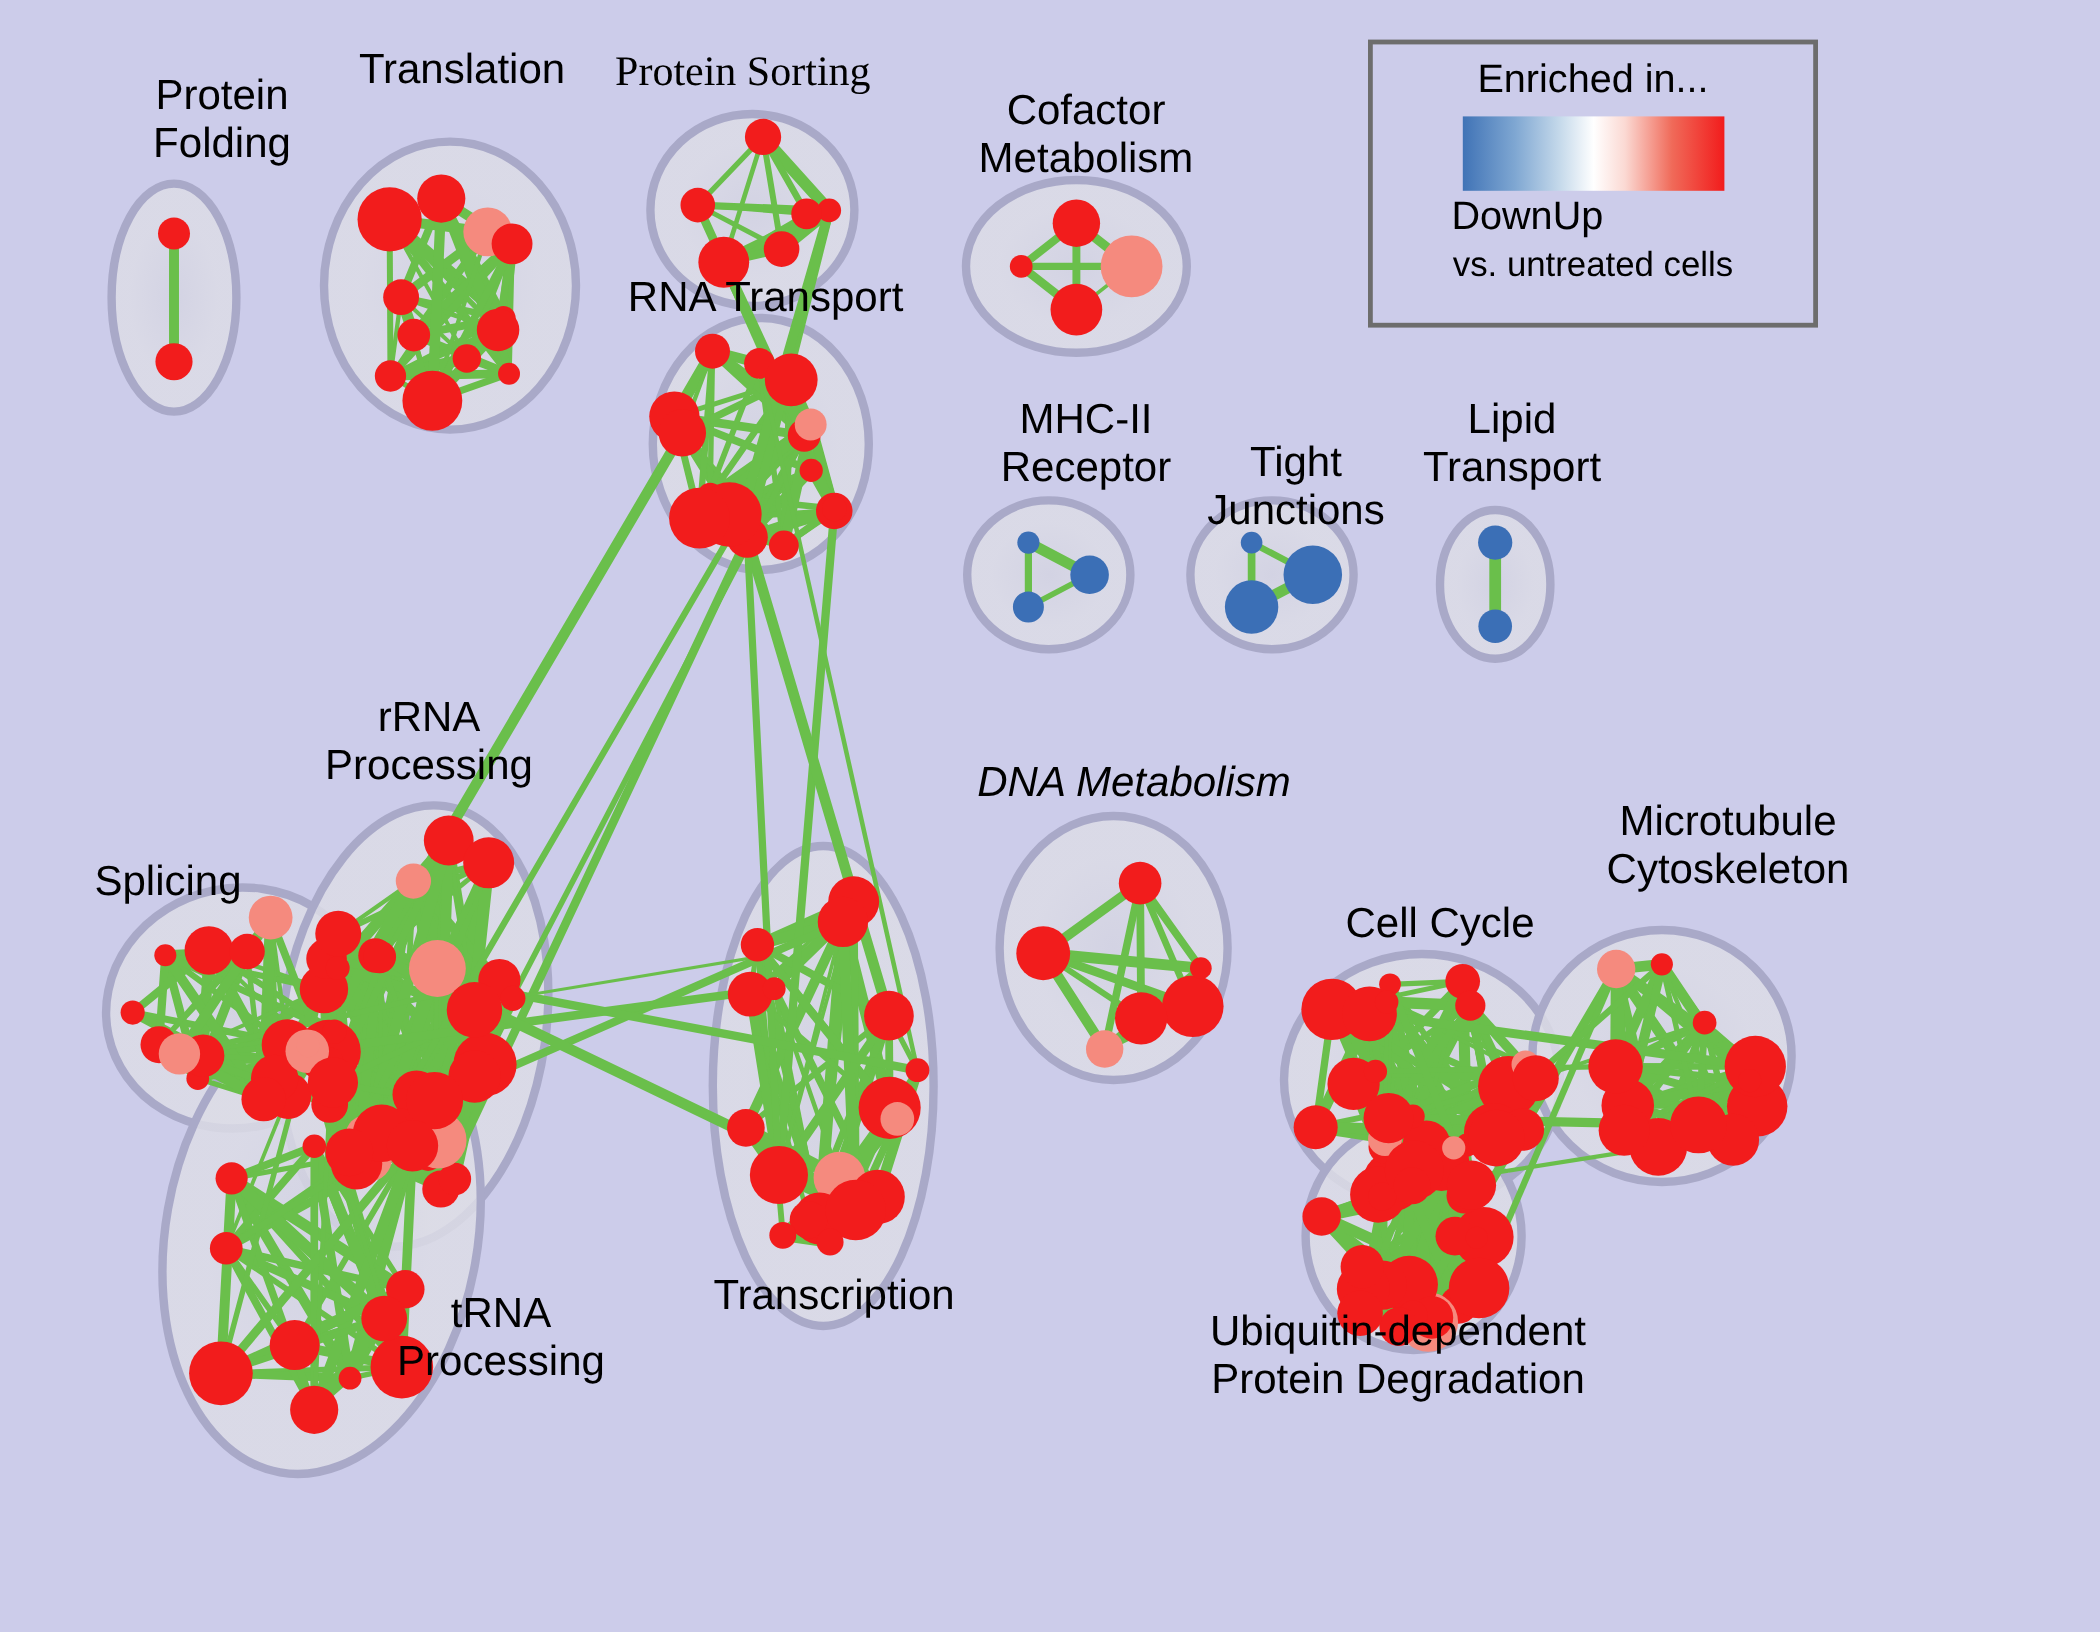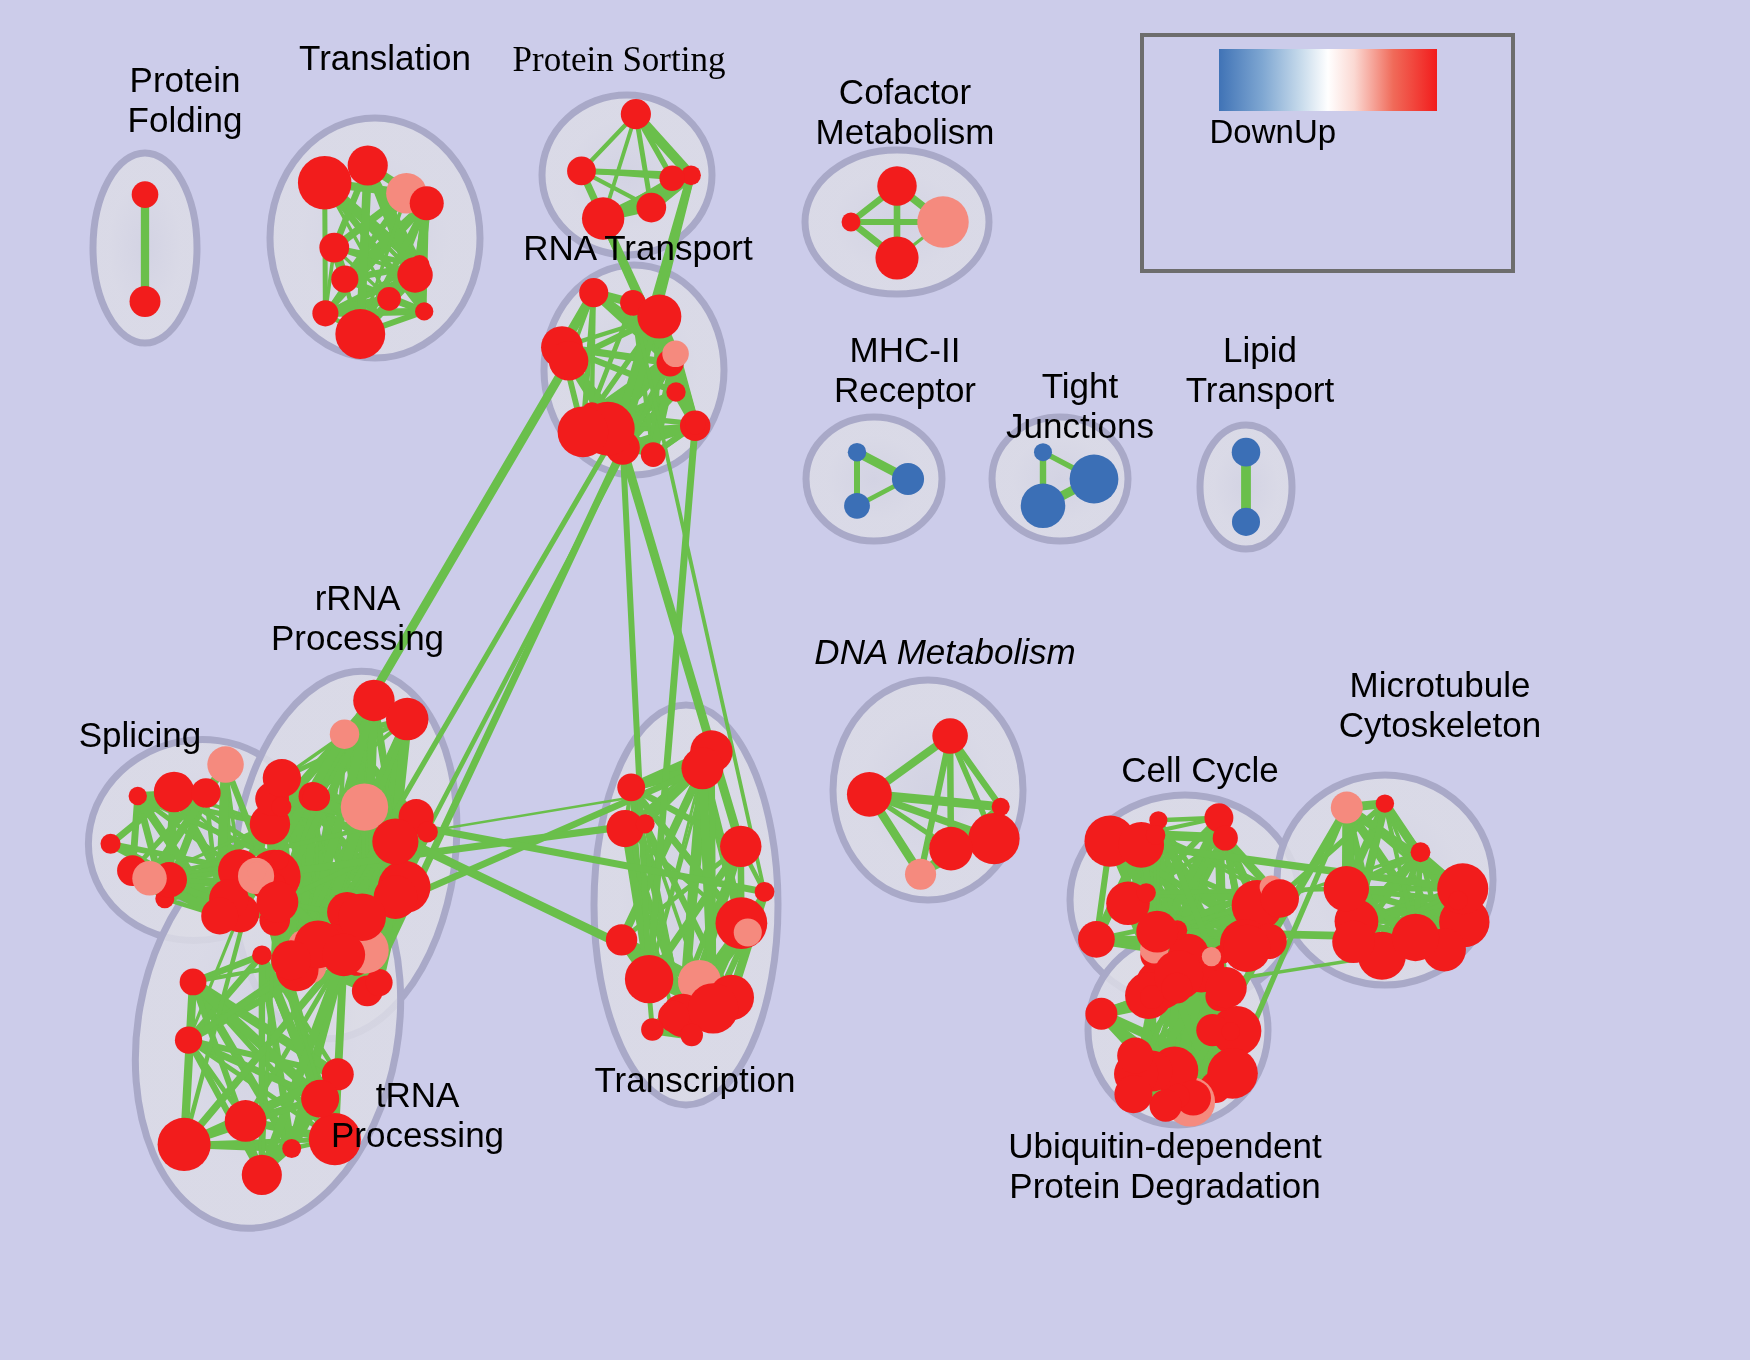--- a/index.html
+++ b/index.html
@@ -1053,24 +1053,26 @@
       <div class="lbl" style="left: 55px; top: 715px; width: 170px;">Splicing</div>
       <div class="lbl" style="left: 250px; top: 578px; width: 215px;">rRNA
 Processing</div>
       <div class="lbl" style="left: 310px; top: 1075px; width: 215px;">tRNA
 Processing</div>
       <div class="lbl" style="left: 570px; top: 1060px; width: 250px;">Transcription</div>
       <div class="lbl" style="left: 805px; top: 632px; width: 280px; font-style: italic;">DNA Metabolism</div>
       <div class="lbl" style="left: 1090px; top: 750px; width: 220px;">Cell Cycle</div>
       <div class="lbl" style="left: 1300px; top: 665px; width: 280px;">Microtubule
 Cytoskeleton</div>
-      <div class="lbl" style="left: 975px; top: 1090px; width: 380px; margin-top: 36px;">Ubiquitin-dependent
+      <div class="lbl" style="left: 975px; top: 1090px; width: 380px;">Ubiquitin-dependent
 Protein Degradation</div>
     </div>
 
   <div id="legend" style="left:1140px;top:33px;width:375px;height:240px;">
+    <div class="ttl">Enriched in...</div>
     <div id="gradbar"></div>
     <div class="ends">
       <span>Down</span>
       <span>Up</span>
     </div>
+    <div class="sub">vs. untreated cells</div>
   </div>
 </div>
 
 </body></html>

